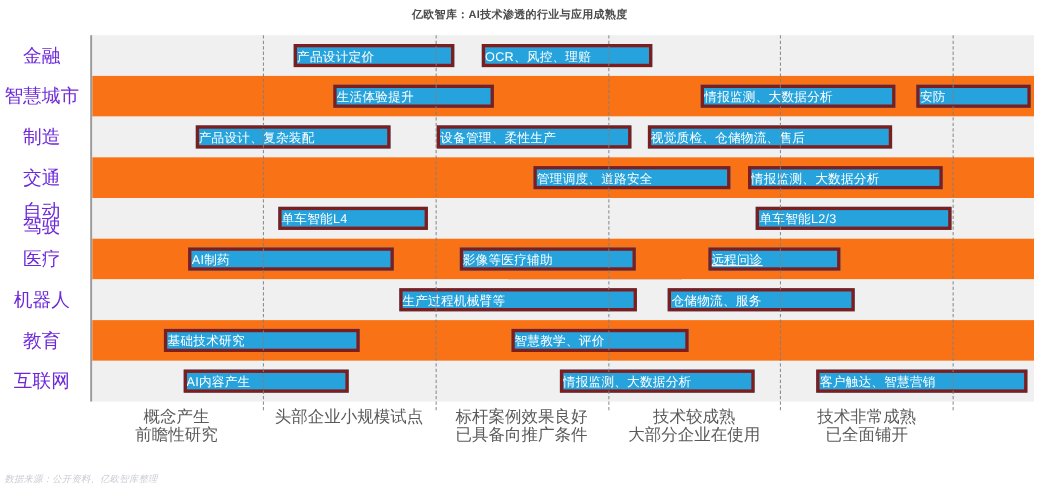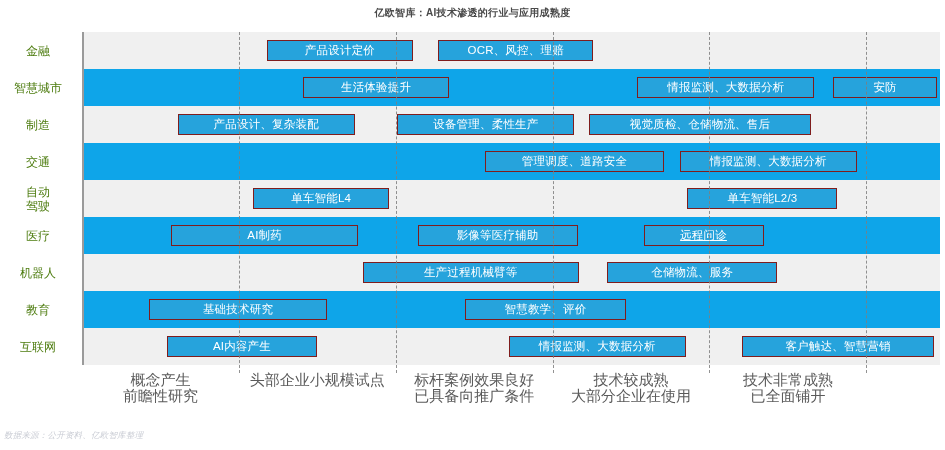--- a/index.html
+++ b/index.html
@@ -52,64 +52,64 @@
     top: 0;
     width: 856.5px;
     height: 333px;
   }
   .row {
     position: relative;
     width: 100%;
     box-sizing: border-box;
   }
   .row.band { background: #f0f0f0; }
-  .row.plain { background: #0ea5e9; padding-left: 48px; }
+  .row.plain { background: #f97316; padding-left: 48px; }
   .gridlines {
     position: absolute;
     left: 0; top: 0;
     width: 858px;
     height: 341px;
     pointer-events: none;
   }
   .gridline {
     position: absolute;
     top: 0;
     width: 0;
     height: 341px;
     border-left: 1.3px dashed #7f7f7f;
     opacity: 0.85;
   }
   .bar {
     position: absolute;
     height: 21px;
     background: #26a3dc;
-    border: 1px solid #7f1d1d;
+    border: 3px solid #7f1d1d;
     box-sizing: border-box;
     color: #ffffff;
     font-size: 11.5px;
     line-height: 19px;
-    text-align: center;
+    text-align: left;
     white-space: nowrap;
     overflow: hidden;
     letter-spacing: 0.2px;
   }
   
   .ylabels {
     position: absolute;
     left: 0;
     top: 32px;
     width: 76px;
     height: 333px;
   }
   .ylabel {
     position: absolute;
     width: 76px;
     text-align: center;
-    font-size: 12px;
-    color: #4d7c0f;
+    font-size: 17px;
+    color: #6d28d9;
     font-weight: normal;
     line-height: 14px;
   }
   
   .xlabels {
     position: absolute;
     left: 82px;
     top: 372px;
     width: 858px;
     height: 42px;
@@ -171,21 +171,21 @@
           <div class="bar" style="left: 313.736px; width: 177.261px; top: 8px;">设备管理、柔性生产</div>
           <div class="bar" style="left: 505.115px; width: 222.753px; top: 8px;">视觉质检、仓储物流、售后</div>
         </div>
         <div class="row plain" style="height: 37px;">
           <div class="bar" style="left: 401.582px; width: 178.83px; top: 8px;">管理调度、道路安全</div>
           <div class="bar" style="left: 596.099px; width: 177.261px; top: 8px;">情报监测、大数据分析</div>
         </div>
         <div class="row band" style="height: 37px;">
           <div class="bar" style="left: 169.418px; width: 136.475px; top: 8px;">单车智能L4</div>
           <div class="bar" style="left: 378.052px; width: 158.437px; top: 8px; margin-top: 45px;">车、路、云协同</div>
-          <div class="bar" style="left: 603.942px; width: 150px; top: 8px;">单车智能L2/3</div>
+          <div class="bar" style="left: 603.942px; width: 178px; top: 8px;">单车智能L2/3</div>
         </div>
         <div class="row plain" style="height: 37px;">
           <div class="bar" style="left: 87.8462px; width: 186.673px; top: 8px;">AI制药</div>
           <div class="bar" style="left: 334.129px; width: 160.005px; top: 8px;">影像等医疗辅助</div>
           <div class="bar" style="left: 560.019px; width: 120px; top: 8px; text-decoration: underline;">远程问诊</div>
         </div>
         <div class="row band" style="height: 37px;">
           <div class="bar" style="left: 279.225px; width: 216px; top: 8px;">生产过程机械臂等</div>
           <div class="bar" style="left: 523.94px; width: 169.418px; top: 8px;">仓储物流、服务</div>
         </div>

